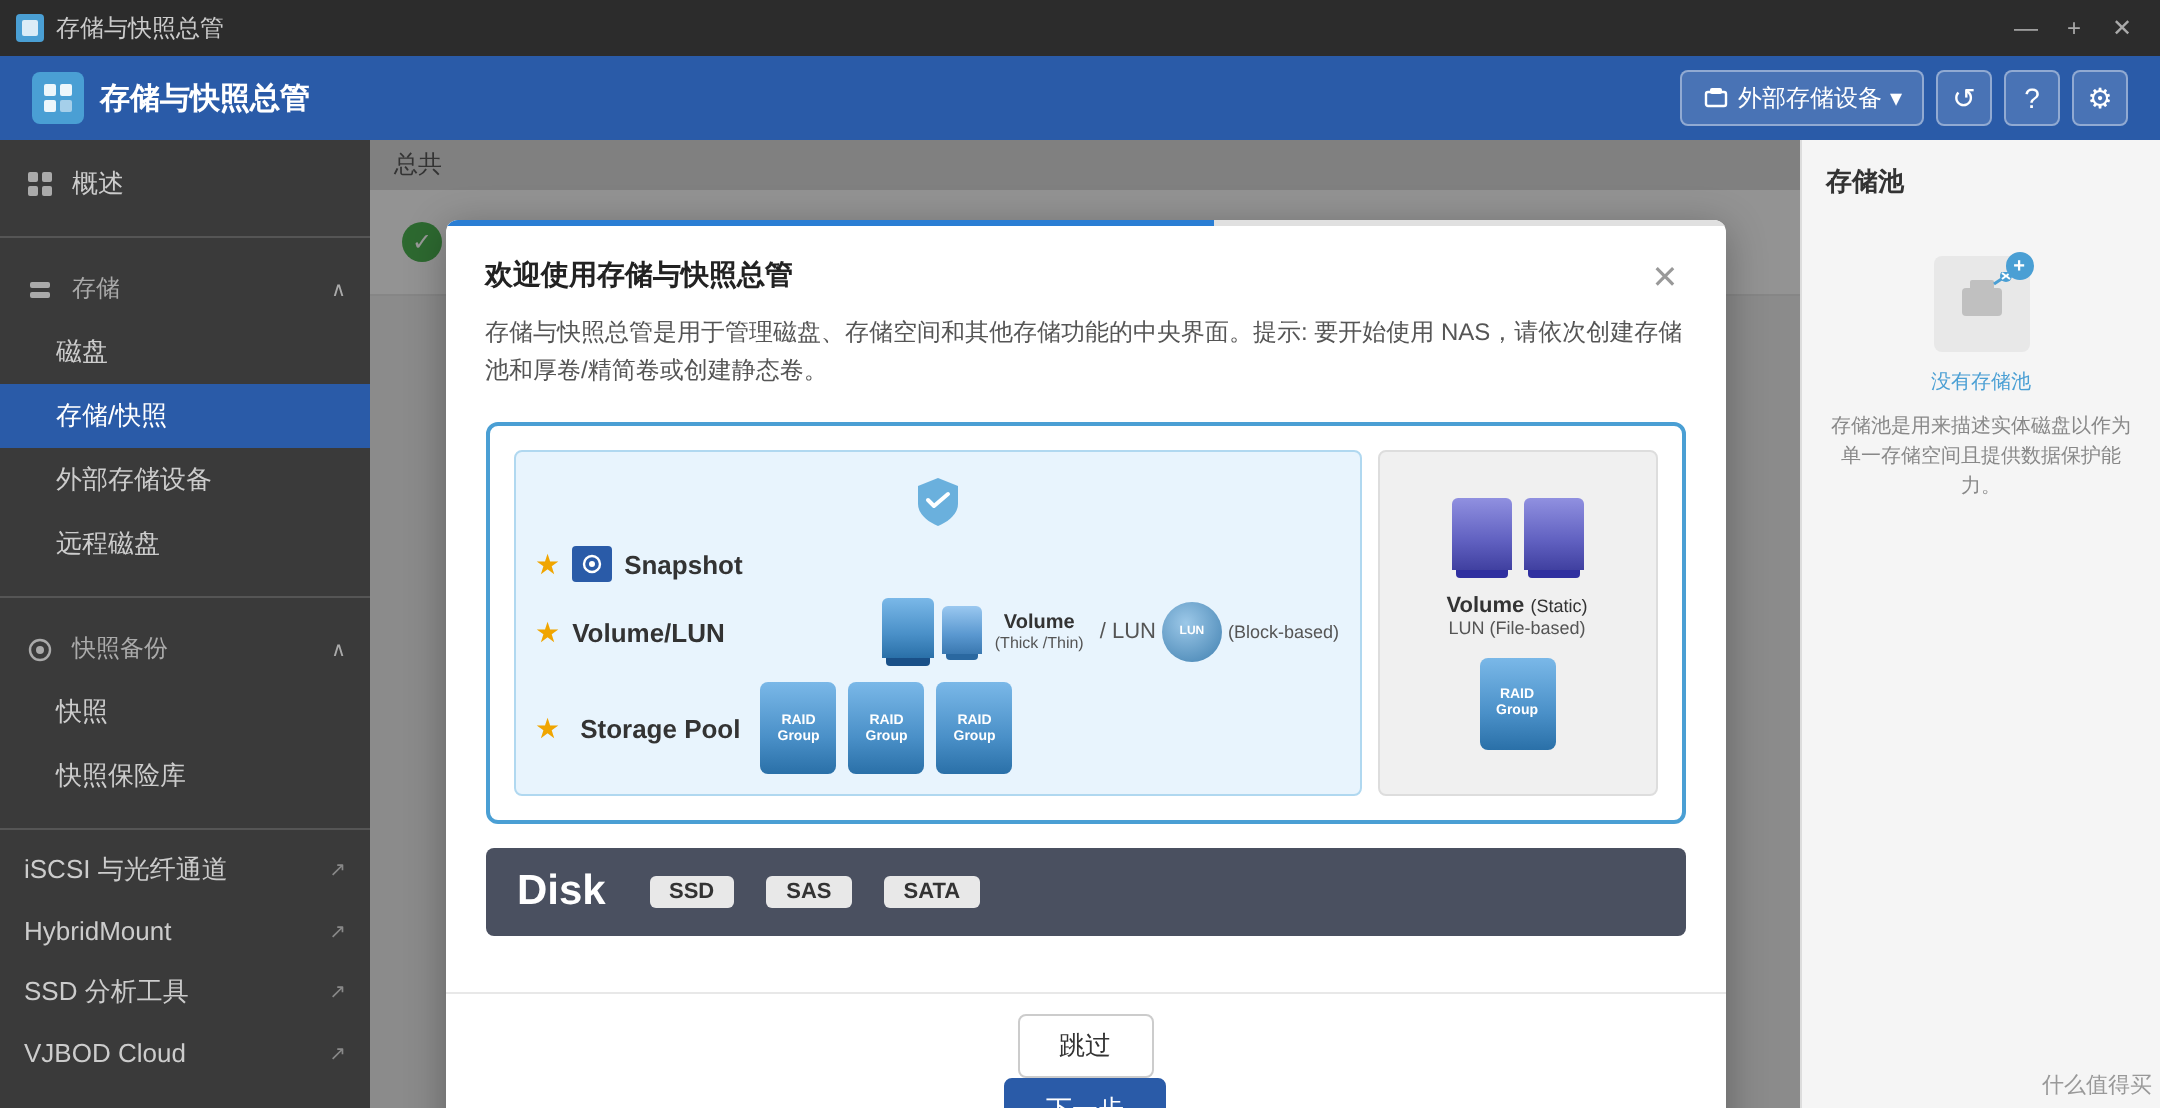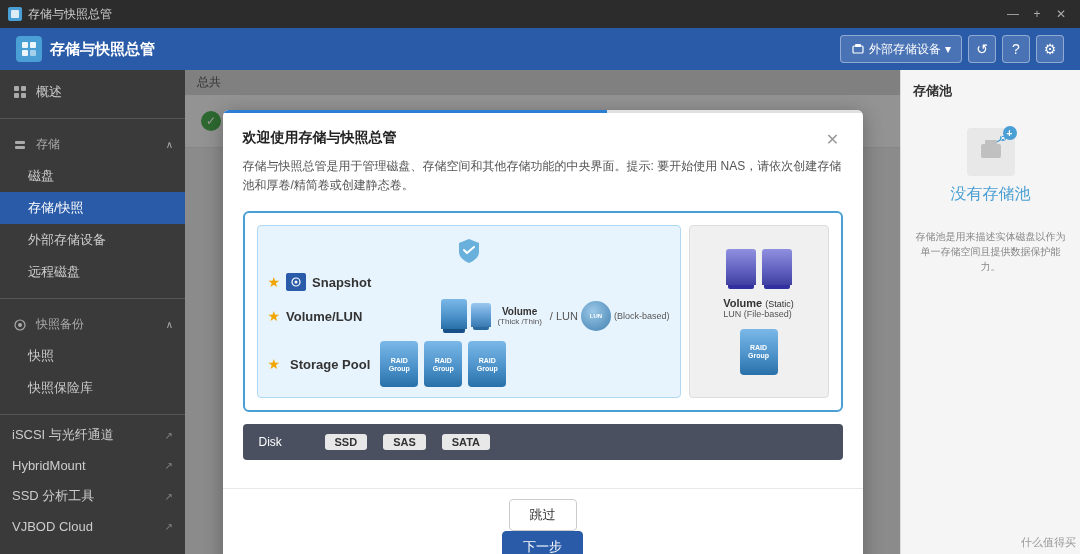--- a/index.html
+++ b/index.html
@@ -144,22 +144,22 @@
     .no-pool-icon {
       width: 48px; height: 48px;
       background: #e8e8e8;
       border-radius: 4px;
       margin: 20px auto 8px;
       display: flex; align-items: center; justify-content: center;
       position: relative;
     }
     .no-pool-text {
       color: #4a9fd4;
-      font-size: 16px;
-      margin-bottom: 24px;
+      font-size: 10px;
+      margin-bottom: 8px;
     }
     .no-pool-desc {
       color: #888;
       font-size: 10px;
       text-align: center;
       line-height: 1.5;
     }
 
     
     .modal-overlay {
@@ -274,22 +274,22 @@
       background: #4a5060;
       border-radius: 4px;
       padding: 10px 16px;
       display: flex;
       align-items: center;
       gap: 16px;
       margin-bottom: 12px;
     }
     .disk-label {
       color: white;
-      font-size: 12px;
-      font-weight: normal;
+      font-size: 21px;
+      font-weight: bold;
       min-width: 50px;
     }
     .disk-tag {
       background: #e8e8e8;
       color: #333;
       font-size: 11px;
       font-weight: bold;
       padding: 2px 10px;
       border-radius: 3px;
     }
@@ -590,21 +590,21 @@
                 <div style="display:flex;gap:6px;margin-bottom:8px;">
                   <div style="display:flex;flex-direction:column;align-items:center;">
                     <div style="width:30px;height:36px;background:linear-gradient(180deg,#9090e0 0%,#6060c0 60%,#4040a0 100%);border-radius:3px 3px 0 0;"></div>
                     <div style="width:26px;height:4px;background:#3030a0;border-radius:0 0 2px 2px;"></div>
                   </div>
                   <div style="display:flex;flex-direction:column;align-items:center;">
                     <div style="width:30px;height:36px;background:linear-gradient(180deg,#9090e0 0%,#6060c0 60%,#4040a0 100%);border-radius:3px 3px 0 0;"></div>
                     <div style="width:26px;height:4px;background:#3030a0;border-radius:0 0 2px 2px;"></div>
                   </div>
                 </div>
-                <div style="">
+                <div style="text-align:center;">
                   <div style="font-size:11px;font-weight:bold;color:#333;">Volume <span style="font-size:9px;font-weight:normal;">(Static)</span></div>
                   <div style="font-size:9px;color:#555;">LUN (File-based)</div>
                 </div>
 
                 <div style="margin-top:10px;">
                   <div style="width:38px;height:46px;background:linear-gradient(180deg,#7ab8e8 0%,#4a90c8 60%,#2a70a8 100%);border-radius:4px;display:flex;flex-direction:column;align-items:center;justify-content:center;gap:1px;margin:0 auto;">
                     <span style="font-size:7px;color:white;font-weight:bold;">RAID</span>
                     <span style="font-size:7px;color:white;font-weight:bold;">Group</span>
                   </div>
                 </div>

